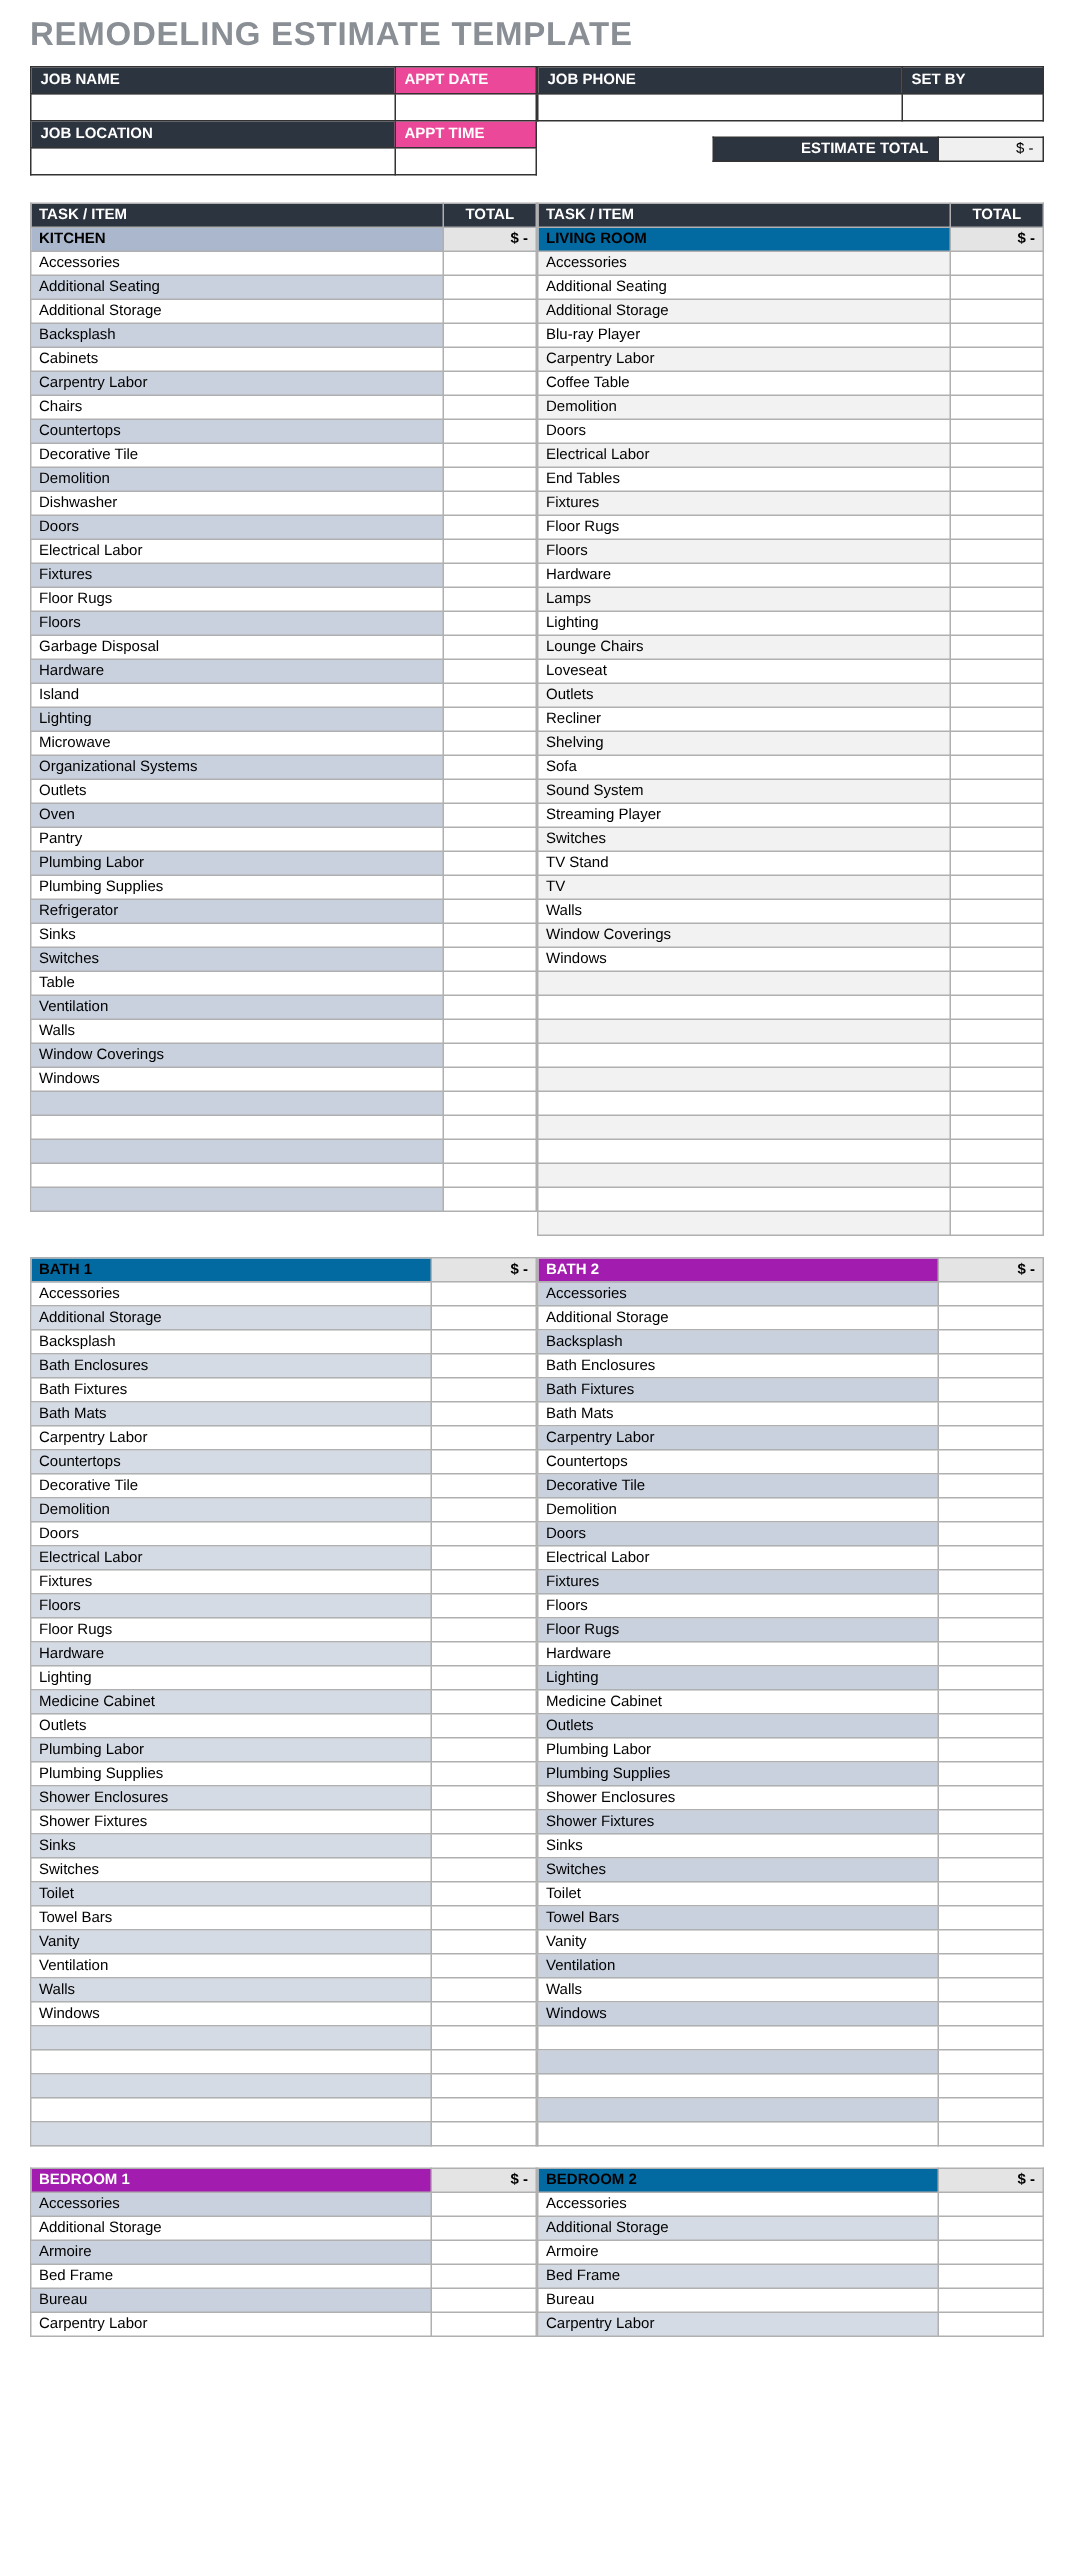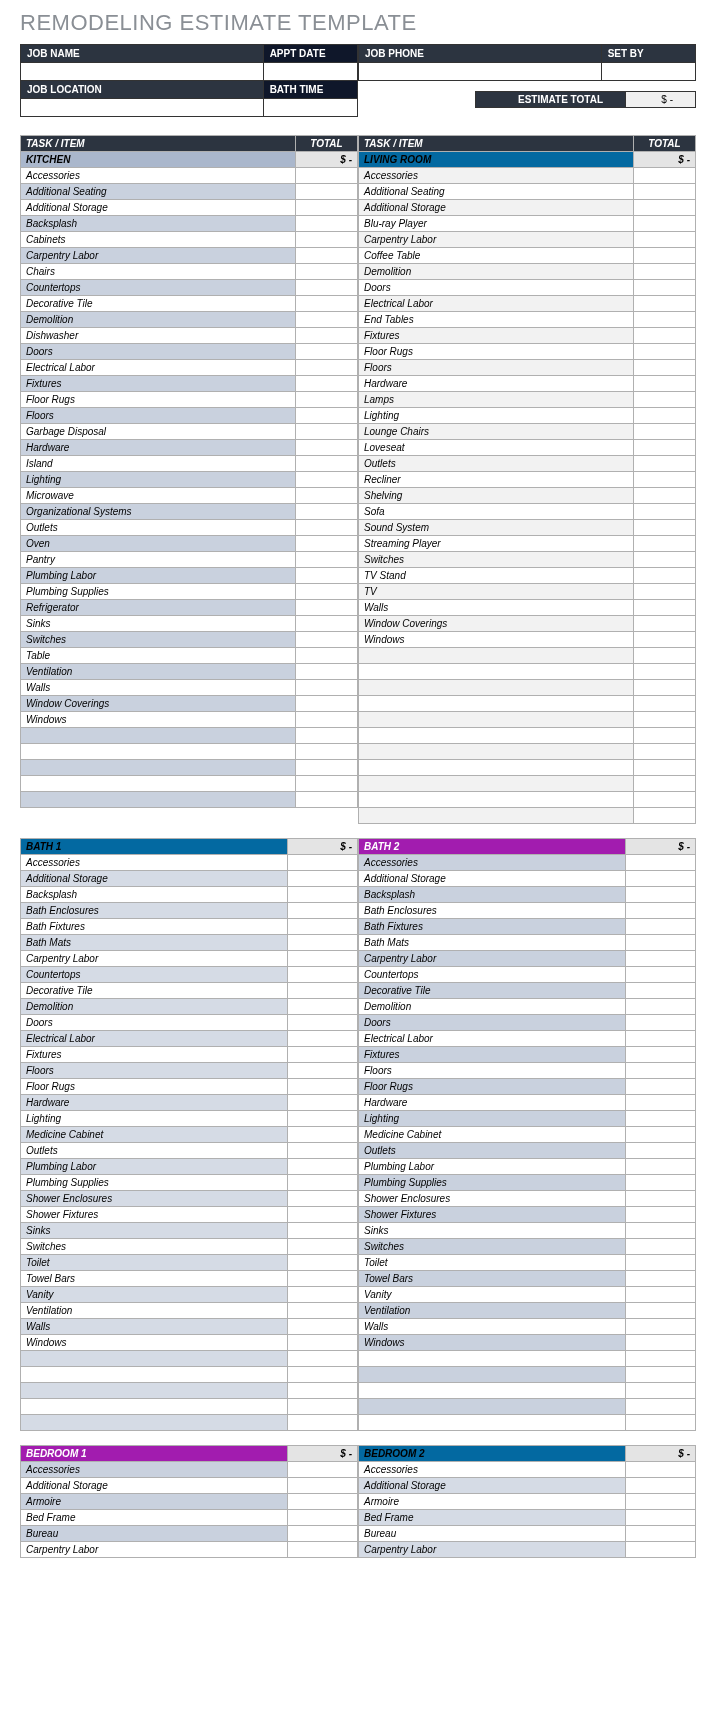--- a/index.html
+++ b/index.html
@@ -4,45 +4,45 @@
 <style>
 * { box-sizing: border-box; margin: 0; padding: 0; }
 body {
   font-family: "Segoe UI", Arial, sans-serif;
   background: #fff;
   padding: 10px 20px;
   width: 716px;
 }
 h1 {
   font-size: 22px;
-  font-weight: 400;
+  font-weight: 700;
   color: #8a8f95;
   letter-spacing: 0.5px;
   margin-bottom: 8px;
 }
 .row { display: flex; }
 .col { flex: 1; min-width: 0; }
 
 
 .hdr-table { width: 100%; border-collapse: collapse; table-layout: fixed; margin-bottom: 4px; }
 .hdr-table td, .hdr-table th { border: 1px solid #333; font-size: 10px; height: 18px; padding: 2px 6px; }
 .hdr-dark { background: #2c3440; color: #fff; font-weight: 700; text-align: left; }
-.hdr-mid  { background: #0f172a; color: #fff; font-weight: 700; text-align: left; }
+.hdr-mid  { background: #ec4899; color: #fff; font-weight: 700; text-align: left; }
 .hdr-val  { background: #fff; }
 .hdr-table .label-cell { width: 72%; }
 
 .est-total-wrap { display: flex; justify-content: flex-end; margin-top: 10px; }
 .est-total-wrap table { border-collapse: collapse; }
-.est-total-wrap td { border: 1px solid #333; font-size: 10px; height: 14px; padding: 2px 22px; }
+.est-total-wrap td { border: 1px solid #333; font-size: 10px; height: 14px; padding: 2px 6px; }
 .est-total-wrap .lbl { background: #2c3440; color: #fff; font-weight: 700; text-align: right; width: 150px; }
 .est-total-wrap .val { background: #f0f0f0; width: 70px; text-align: right; }
 
 
 .sec { margin-top: 14px; }
-.sec-table { width: 100%; border-collapse: collapse; table-layout: fixed; font-style: italic; }
+.sec-table { width: 100%; border-collapse: collapse; table-layout: fixed; }
 .sec-table th, .sec-table td { border: 1px solid #b0b0b0; font-size: 10px; padding: 1px 5px; height: 16px; }
 .sec-table thead th { background: #2c3440; color: #fff; font-weight: 700; text-align: left; }
 .sec-table thead th:last-child { text-align: center; width: 62px; }
 .sec-table .subhdr td:first-child { font-weight: 700; }
 .sec-table .subhdr td:last-child { font-weight: 700; text-align: right; background: #e4e4e4; }
 .subhdr-blue { background: #aab7cc; }
 .subhdr-light { background: #0369a1; }
 .subhdr-medblue { background: #a21caf; color:#fff; }
 .sec-table tbody tr td:first-child { text-align: left; }
 .sec-table tbody tr td:last-child { text-align: right; width: 70px; }
@@ -68,21 +68,21 @@
           <tr>
         <td class="hdr-dark label-cell">JOB NAME</td>
         <td class="hdr-mid">APPT DATE</td>
       </tr>
       <tr>
         <td class="hdr-val"></td>
         <td class="hdr-val"></td>
       </tr>
       <tr>
         <td class="hdr-dark">JOB LOCATION</td>
-        <td class="hdr-mid">BATH TIME</td>
+        <td class="hdr-mid">APPT TIME</td>
       </tr>
       <tr>
         <td class="hdr-val"></td>
         <td class="hdr-val"></td>
       </tr>
     </tbody>
       </table>
   </div>
   <div class="col">
     <table class="hdr-table">

